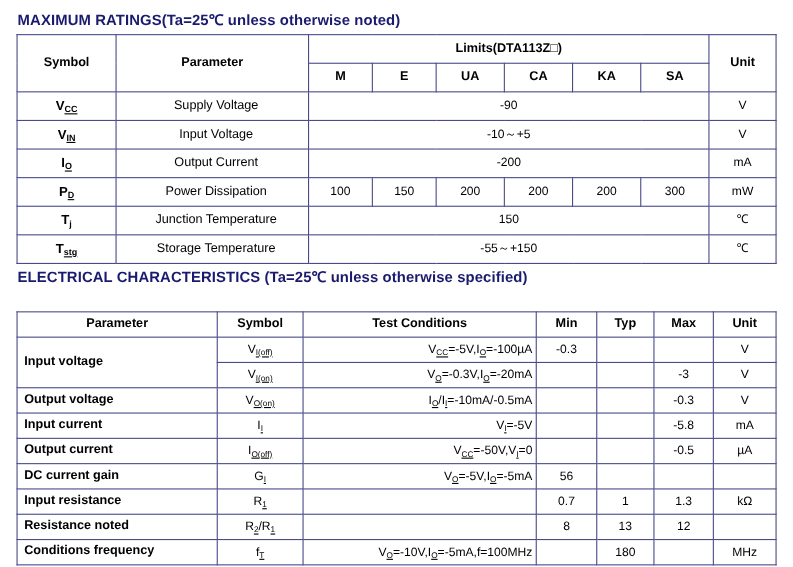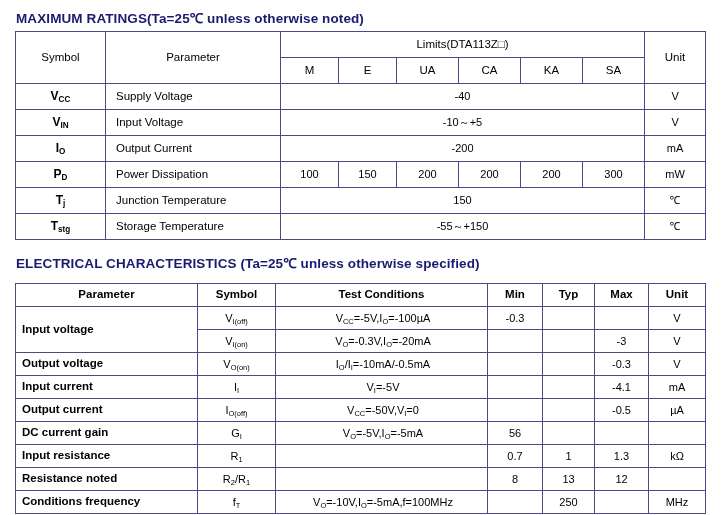--- a/index.html
+++ b/index.html
@@ -28,21 +28,21 @@
     letter-spacing: 0.1px;
   }
   #max-title {
     position: absolute;
     left: 16px;
     top: 9px;
   }
   #elec-title {
     position: absolute;
     left: 16px;
-    top: 254px;
+    top: 242px;
   }
   table {
     border-collapse: collapse;
     table-layout: fixed;
     font-size: 11px;
   }
   table td, table th {
     border: 1px solid #4a4a8a;
     padding: 0 3px;
     text-align: center;
@@ -54,37 +54,38 @@
   #max-table {
     position: absolute;
     left: 15px;
     top: 31px;
     width: 690px;
   }
   #max-table td, #max-table th {
     height: 25px;
   }
   #max-table .hdr {
-    font-weight: normal;
+    font-weight: bold;
     font-size: 11.5px;
   }
   #max-table .sym {
     font-weight: bold;
     font-size: 12px;
   }
   #max-table .param {
-    text-align: left;
+    text-align: center;
     padding-left: 10px;
     font-size: 11.5px;
   }
   sub {
     font-size: 0.68em;
     vertical-align: baseline;
     position: relative;
     top: 0.3em;
+    text-decoration: underline;
   }
   
   #elec-table {
     position: absolute;
     left: 15px;
     top: 283px;
     width: 690px;
   }
   #elec-table td, #elec-table th {
     height: 22px;
@@ -93,21 +94,21 @@
     font-weight: bold;
     font-size: 11.5px;
   }
   #elec-table .pname {
     text-align: left;
     padding-left: 6px;
     font-weight: bold;
     font-size: 11.5px;
   }
   #elec-table .cond {
-    text-align: center;
+    text-align: right;
     padding-left: 6px;
     font-size: 11px;
   }
   #elec-table .symcell {
     font-size: 11px;
   }
 </style>
 </head>
 <body>
 
@@ -140,21 +141,21 @@
         <td class="hdr">UA</td>
         <td class="hdr">CA</td>
         <td class="hdr">KA</td>
         <td class="hdr">SA</td>
       </tr>
     </thead>
     <tbody id="max-body">
         <tr>
           <td class="sym">V<sub>CC</sub></td>
           <td class="param">Supply Voltage</td>
-          <td colspan="6">-40</td>
+          <td colspan="6">-90</td>
           <td>V</td>
         </tr>
         <tr>
           <td class="sym">V<sub>IN</sub></td>
           <td class="param">Input Voltage</td>
           <td colspan="6">-10～+5</td>
           <td>V</td>
         </tr>
         <tr>
           <td class="sym">I<sub>O</sub></td>
@@ -237,21 +238,21 @@
           <td></td>
           <td>-0.3</td>
           <td>V</td>
         </tr>
         <tr>
           <td class="pname">Input current</td>
           <td class="symcell">I<sub>I</sub></td>
           <td class="cond">V<sub>I</sub>=-5V</td>
           <td></td>
           <td></td>
-          <td>-4.1</td>
+          <td>-5.8</td>
           <td>mA</td>
         </tr>
         <tr>
           <td class="pname">Output current</td>
           <td class="symcell">I<sub>O(off)</sub></td>
           <td class="cond">V<sub>CC</sub>=-50V,V<sub>I</sub>=0</td>
           <td></td>
           <td></td>
           <td>-0.5</td>
           <td>µA</td>
@@ -281,20 +282,20 @@
           <td>8</td>
           <td>13</td>
           <td>12</td>
           <td></td>
         </tr>
         <tr>
           <td class="pname">Conditions frequency</td>
           <td class="symcell">f<sub>T</sub></td>
           <td class="cond">V<sub>O</sub>=-10V,I<sub>O</sub>=-5mA,f=100MHz</td>
           <td></td>
-          <td>250</td>
+          <td>180</td>
           <td></td>
           <td>MHz</td>
         </tr>
       </tbody>
   </table>
 
 </div>
 
 </body></html>

